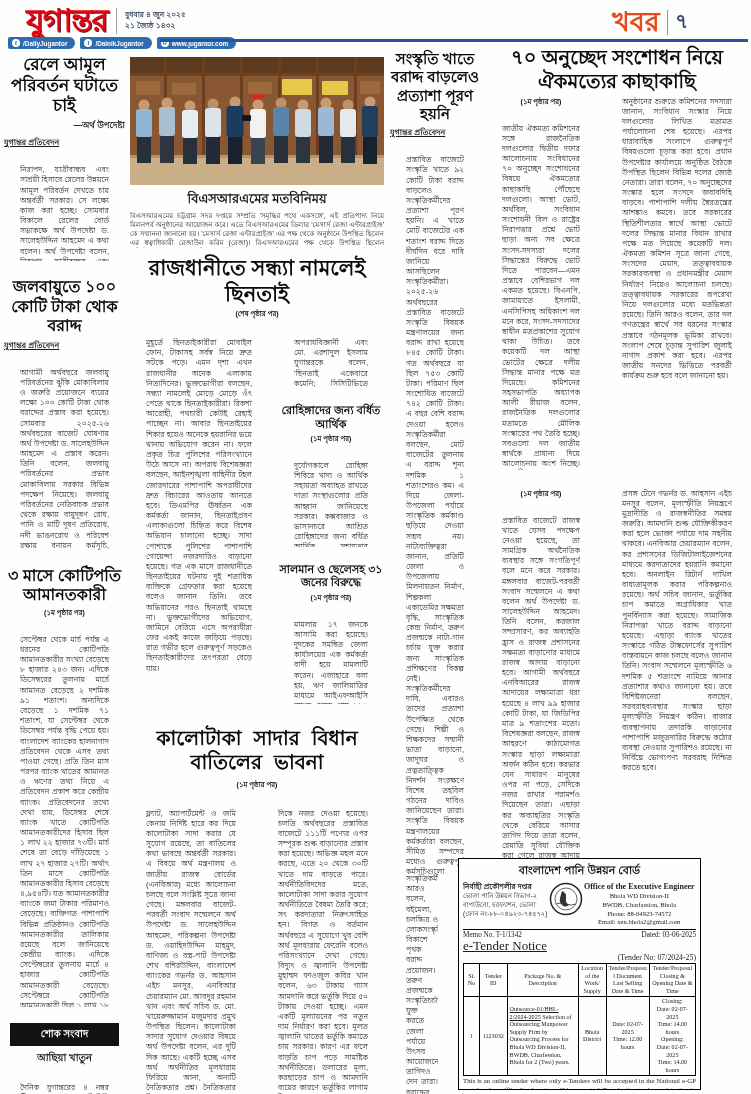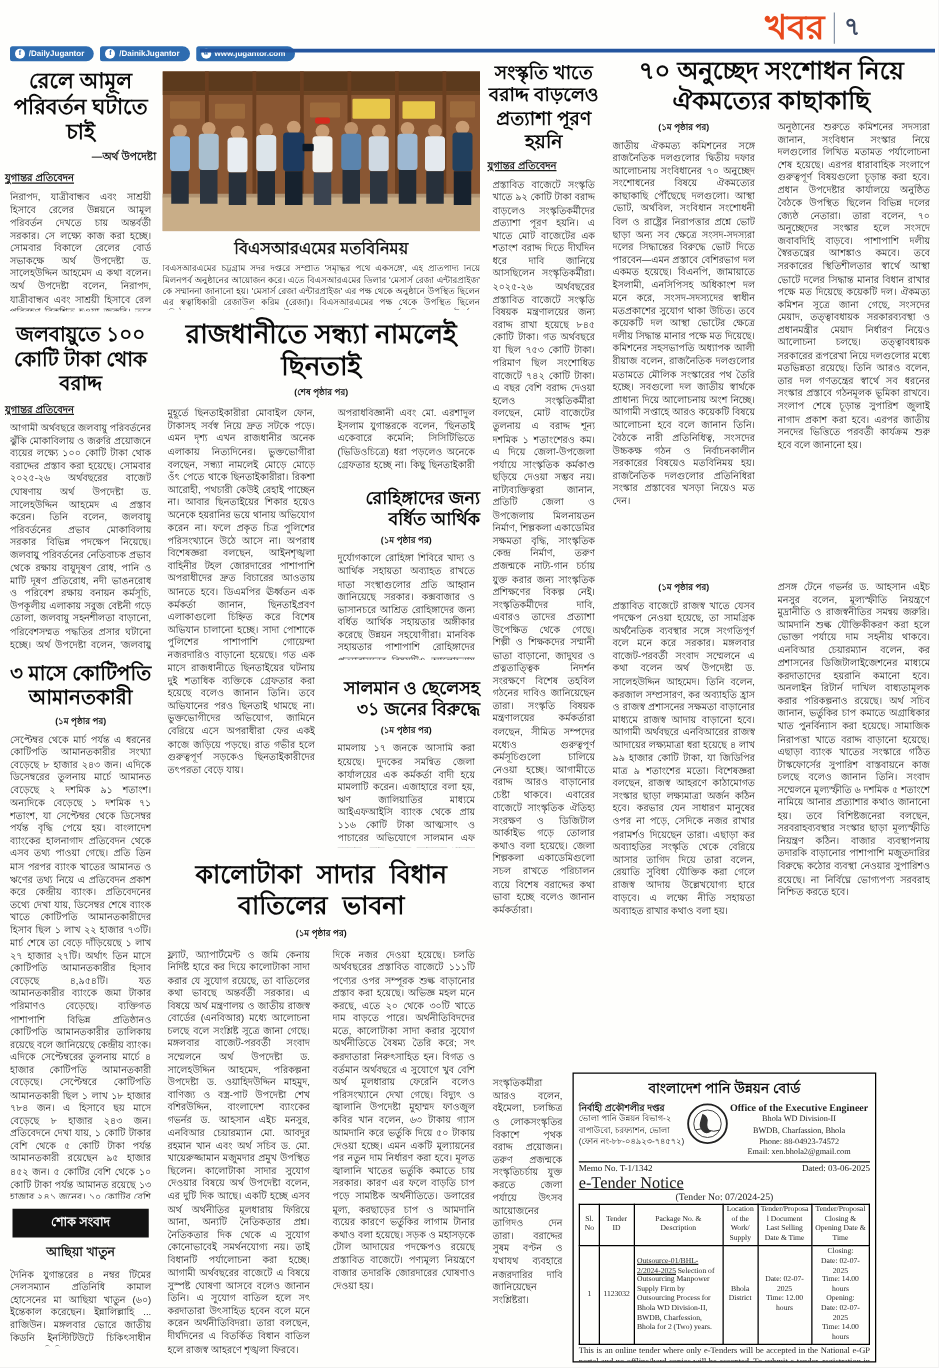--- a/index.html
+++ b/index.html
@@ -20,38 +20,38 @@
   .hrule{left:160px;top:39px;width:588px;height:2.5px;background:#24559e;}
   .section-block{left:612px;top:6px;display:flex;align-items:center;gap:7px;}
   .section{font-size:27px;font-weight:900;color:#e8491b;line-height:1;}
   .vline{width:1.5px;height:25px;background:#8a97a8;}
   .pageno{font-size:20px;color:#3d4a63;font-weight:bold;}
   
   .hl{font-weight:bold;color:#0b0b0b;text-align:center;line-height:1.22;}
   .cont{font-size:7px;font-weight:bold;text-align:center;color:#111;margin:2px 0;}
   .reporter{font-size:8px;font-weight:bold;text-decoration:underline;margin:3px 0 2px 0;}
   .byline{font-size:8.5px;font-weight:bold;text-align:right;margin-top:2px;}
-  .bt{font-size:7.6px;line-height:1.34;text-align:justify;color:#1d1d1d;overflow:hidden;margin:4px;}
+  .bt{font-size:7.6px;line-height:1.34;text-align:justify;color:#1d1d1d;overflow:hidden;margin:16px;}
   .row2{display:flex;gap:10px;}
   .c{width:122px;}
   
   .rail{left:4px;top:55px;width:121px;}
   .rail .hl1{font-size:17px;}
   .rail .hl2{font-size:16px;margin-top:10px;}
   .obit-box{background:#121212;color:#fff;text-align:center;font-weight:bold;font-size:10px;
             padding:3px 0;margin:8px 6px 4px 6px;}
   .obit-name{text-align:center;font-weight:bold;font-size:10px;margin-bottom:3px;}
   
   .middle{left:130px;top:57px;width:254px;}
   .photo{width:254px;height:128px;display:block;}
   .cap-title{font-size:13px;font-weight:bold;text-align:center;margin-top:4px;}
   .cap-text{font-size:6.9px;line-height:1.3;text-align:justify;color:#222;height:36px;overflow:hidden;margin-top:2px;}
   .hl-xl{font-size:21px;margin-top:6px;}
   .hl-l{font-size:20px;margin-top:8px;font-family:Liberation Mono, monospace;}
-  .hl-m{font-size:14px;margin-top:14px;text-align:right;}
+  .hl-m{font-size:11px;margin-top:14px;}
   
   .col4{left:390px;top:50px;width:90px;}
   .col4 .hl3{font-size:15px;}
   .col4n{left:390px;top:858px;width:64px;height:230px;}
   
   .right{left:486px;top:46px;width:262px;}
   .right .c{width:127px;}
   .hl-r{font-size:19.5px;}
   
   .tender{left:458px;top:858px;width:243px;height:232px;border:1.5px solid #000;
@@ -59,35 +59,43 @@
   .t-org{font-size:11px;font-weight:bold;text-align:center;color:#111;
          font-family:"Liberation Sans",sans-serif;}
   .t-head{display:flex;justify-content:space-between;align-items:flex-start;margin-top:1px;}
   .t-left{font-size:6.6px;line-height:1.35;font-family:"Liberation Sans",sans-serif;width:92px;}
   .t-left .b{font-weight:bold;font-size:7.4px;}
   .t-right{font-size:6.6px;line-height:1.3;text-align:center;width:122px;}
   .t-right .b{font-weight:bold;font-size:8px;}
   .t-hr{border-top:1px solid #000;margin:2px 0 1px 0;}
   .t-memo{display:flex;justify-content:space-between;font-size:7.2px;}
   .t-title{text-align:left;font-size:13px;font-weight:normal;text-decoration:underline;line-height:1.1;}
-  .t-no{text-align:center;font-size:7.8px;}
+  .t-no{text-align:right;font-size:7.8px;}
   .t-intro{font-size:7.2px;line-height:1.2;text-align:justify;margin:1px 0;}
   .u{text-decoration:underline;}
   .ttable{border-collapse:collapse;width:100%;font-size:6.1px;line-height:1.25;margin:1px 0;}
   .ttable th,.ttable td{border:1px solid #000;padding:1px 2px;text-align:center;vertical-align:middle;font-weight:normal;}
   .ttable td.pkg{text-align:left;}
   .blk{display:block;}
   .t-footer{font-size:6.8px;line-height:1.22;text-align:justify;}
   .seal{flex:0 0 34px;}
 </style>
 </head>
 <body>
 
 <div class="page">
 
+  <div class="abs masthead">
+    <div class="logo">যুগান্তর</div>
+    <div class="mast-sep"></div>
+    <div class="dateblock">
+      <div>বুধবার ৪ জুন ২০২৫</div>
+      <div>২১ জ্যৈষ্ঠ ১৪৩২</div>
+    </div>
+  </div>
   <div class="abs badges">
     <span class="badge">
         <span class="fbdot">f</span>
         <span>/DailyJugantor</span>
       </span>
     <span class="badge">
         <span class="fbdot">f</span>
         <span>/DainikJugantor</span>
       </span>
     <span class="badge">

